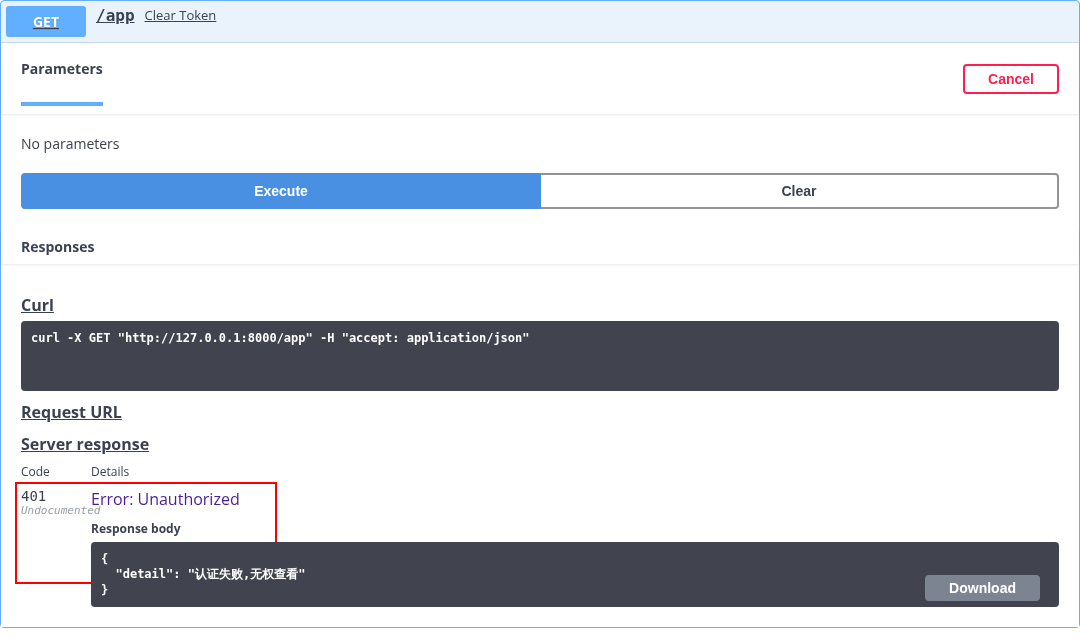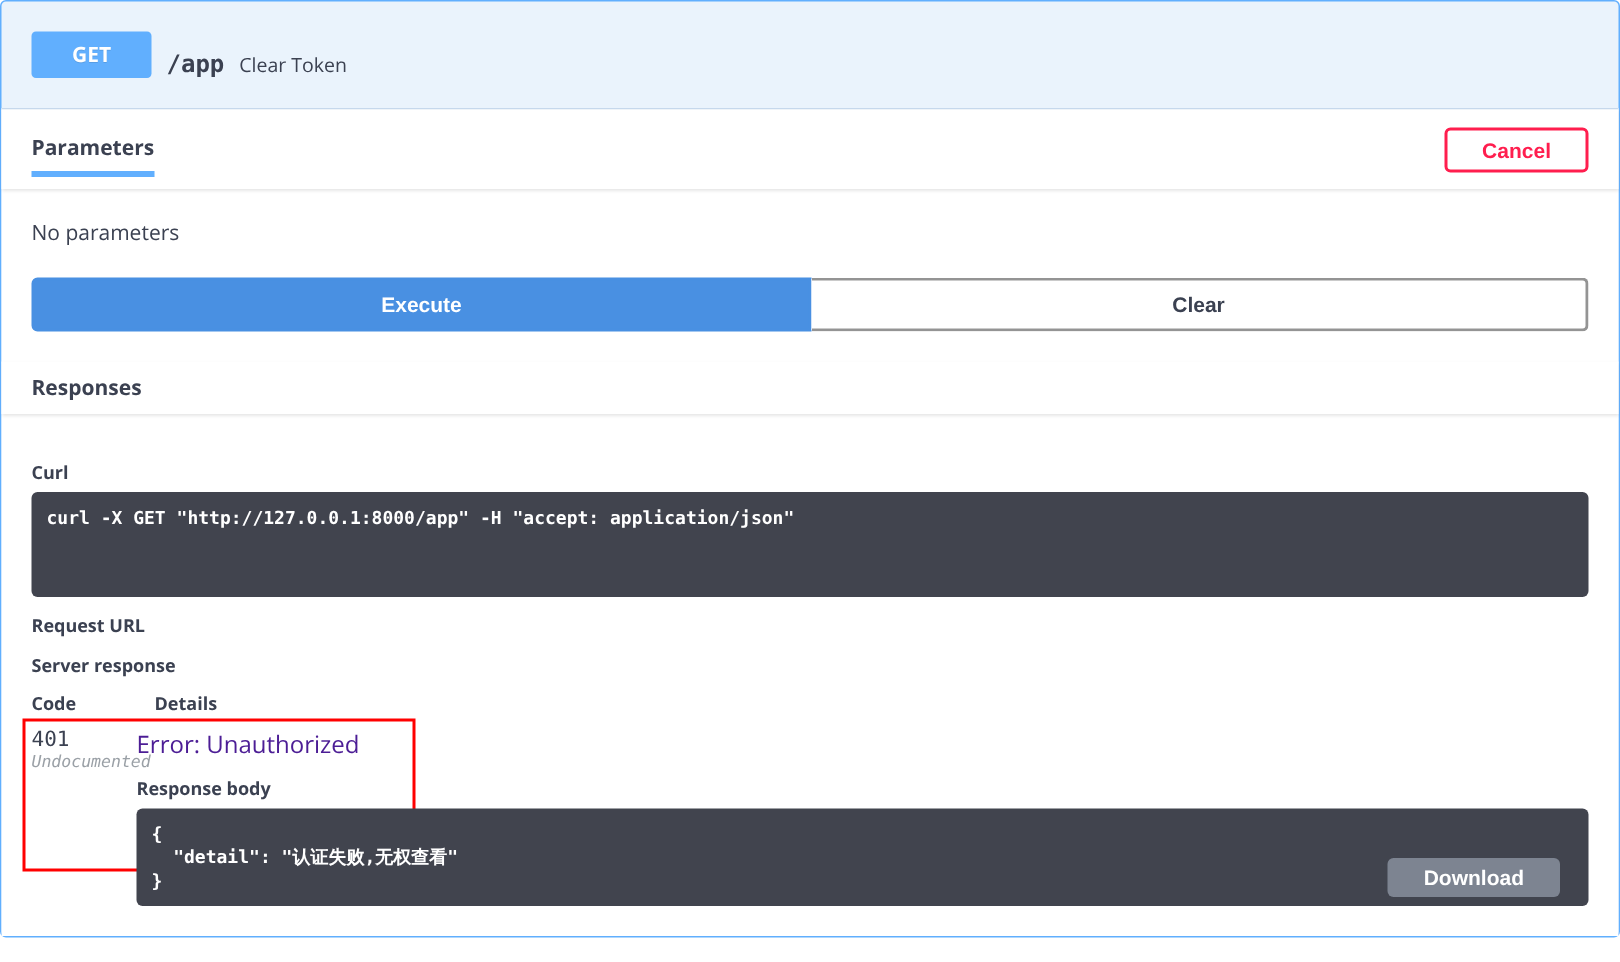--- a/index.html
+++ b/index.html
@@ -11,23 +11,24 @@
     width: 1080px;
   }
   .opblock {
     border: 1px solid #61affe;
     border-radius: 4px;
     background: #eaf3fc;
     margin: 0 0 4px 0;
   }
   .opblock-summary {
     display: flex;
-    align-items: flex-end;
-    padding: 20px;
-    cursor: pointer;
+    align-items: flex-start;
+    padding: 5px;
+    cursor: pointer;
+    text-decoration: underline;
   }
   .method-badge {
     background: #61affe;
     color: #fff;
     font-weight: 700;
     font-size: 14px;
     padding: 6px 15px;
     min-width: 80px;
     text-align: center;
     border-radius: 3px;
@@ -53,21 +54,21 @@
     justify-content: space-between;
     align-items: center;
     padding: 8px 20px;
     background: #fff;
     box-shadow: 0 1px 2px rgba(0,0,0,.1);
   }
   .section-tabs { display:flex; align-items:center; }
   .tab-active {
     font-weight: 700;
     font-size: 14px;
-    padding: 8px 0 6px 0;
+    padding: 8px 0 24px 0;
     color: #3b4151;
     border-bottom: 4px solid #61affe;
   }
   .cancel-btn {
     background: transparent;
     border: 2px solid #ff1e4e;
     color: #ff1e4e;
     font-weight: 700;
     font-size: 14px;
     padding: 5px 23px;
@@ -108,40 +109,39 @@
     border-top-left-radius: 0;
     border-bottom-left-radius: 0;
   }
   .responses-header {
     padding: 8px 20px;
     background: #fff;
     box-shadow: 0 1px 2px rgba(0,0,0,.1);
     font-weight: 700;
   }
   .responses-inner { padding: 20px; }
-  h4 { font-size: 12px; font-weight: 700; margin: 10px 0 5px 0; font-family: "Open Sans", sans-serif; }
+  h4 { font-size: 16px; font-weight: 700; margin: 10px 0 5px 0; font-family: "Open Sans", sans-serif; text-decoration: underline; }
   h5 { font-size: 12px; font-weight: 700; margin: 10px 0 5px 0; }
   pre {
     background: #41444e;
     color: #fff;
     font-family: Consolas, monaco, monospace;
     font-size: 12px;
     font-weight: 600;
     padding: 10px;
     border-radius: 4px;
     white-space: pre-wrap;
     word-break: break-all;
   }
   .curl-box { min-height: 70px; }
   .resp-table-head {
     display: flex;
     margin: 8px 0;
     font-size: 12px;
-    font-weight: 700;
-    gap: 12px;
+    font-weight: 400;
   }
   .col-code { width: 70px; }
   .col-details { flex: 1; }
   .resp-row { display: flex; position: relative; }
   .resp-code {
     width: 70px;
     font-size: 14px;
     color: #3b4151;
     font-family: monospace;
   }

